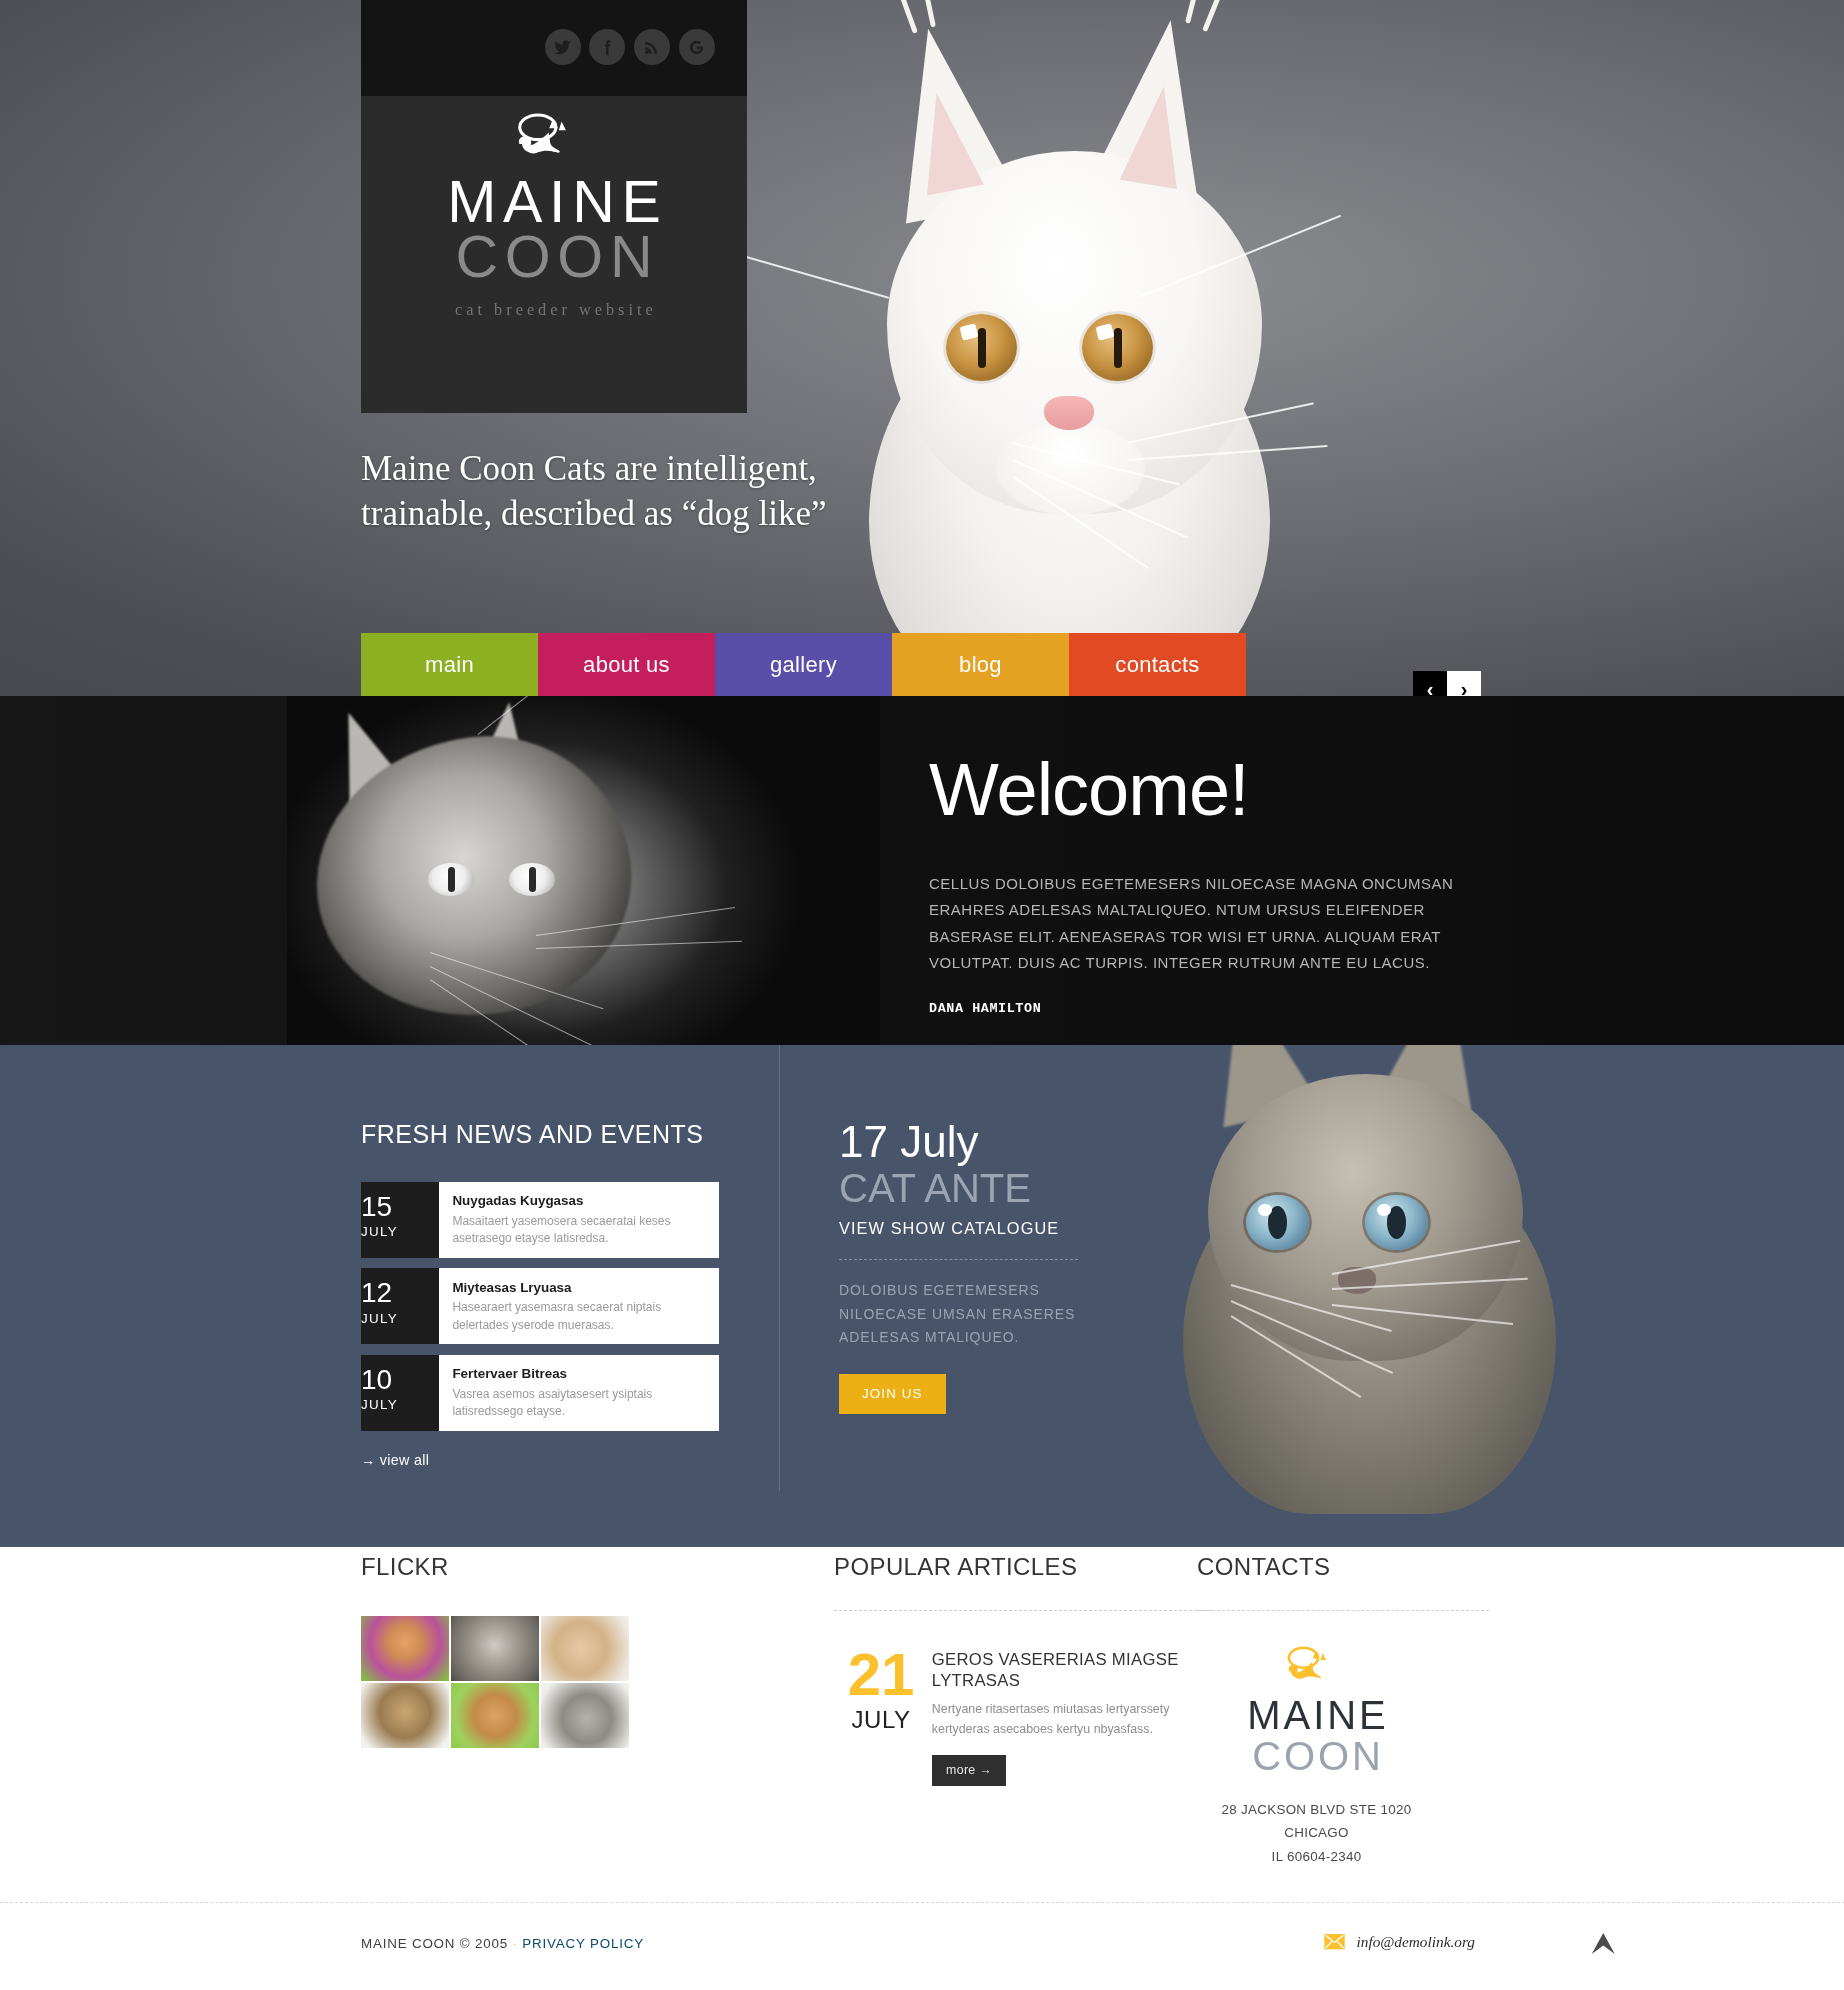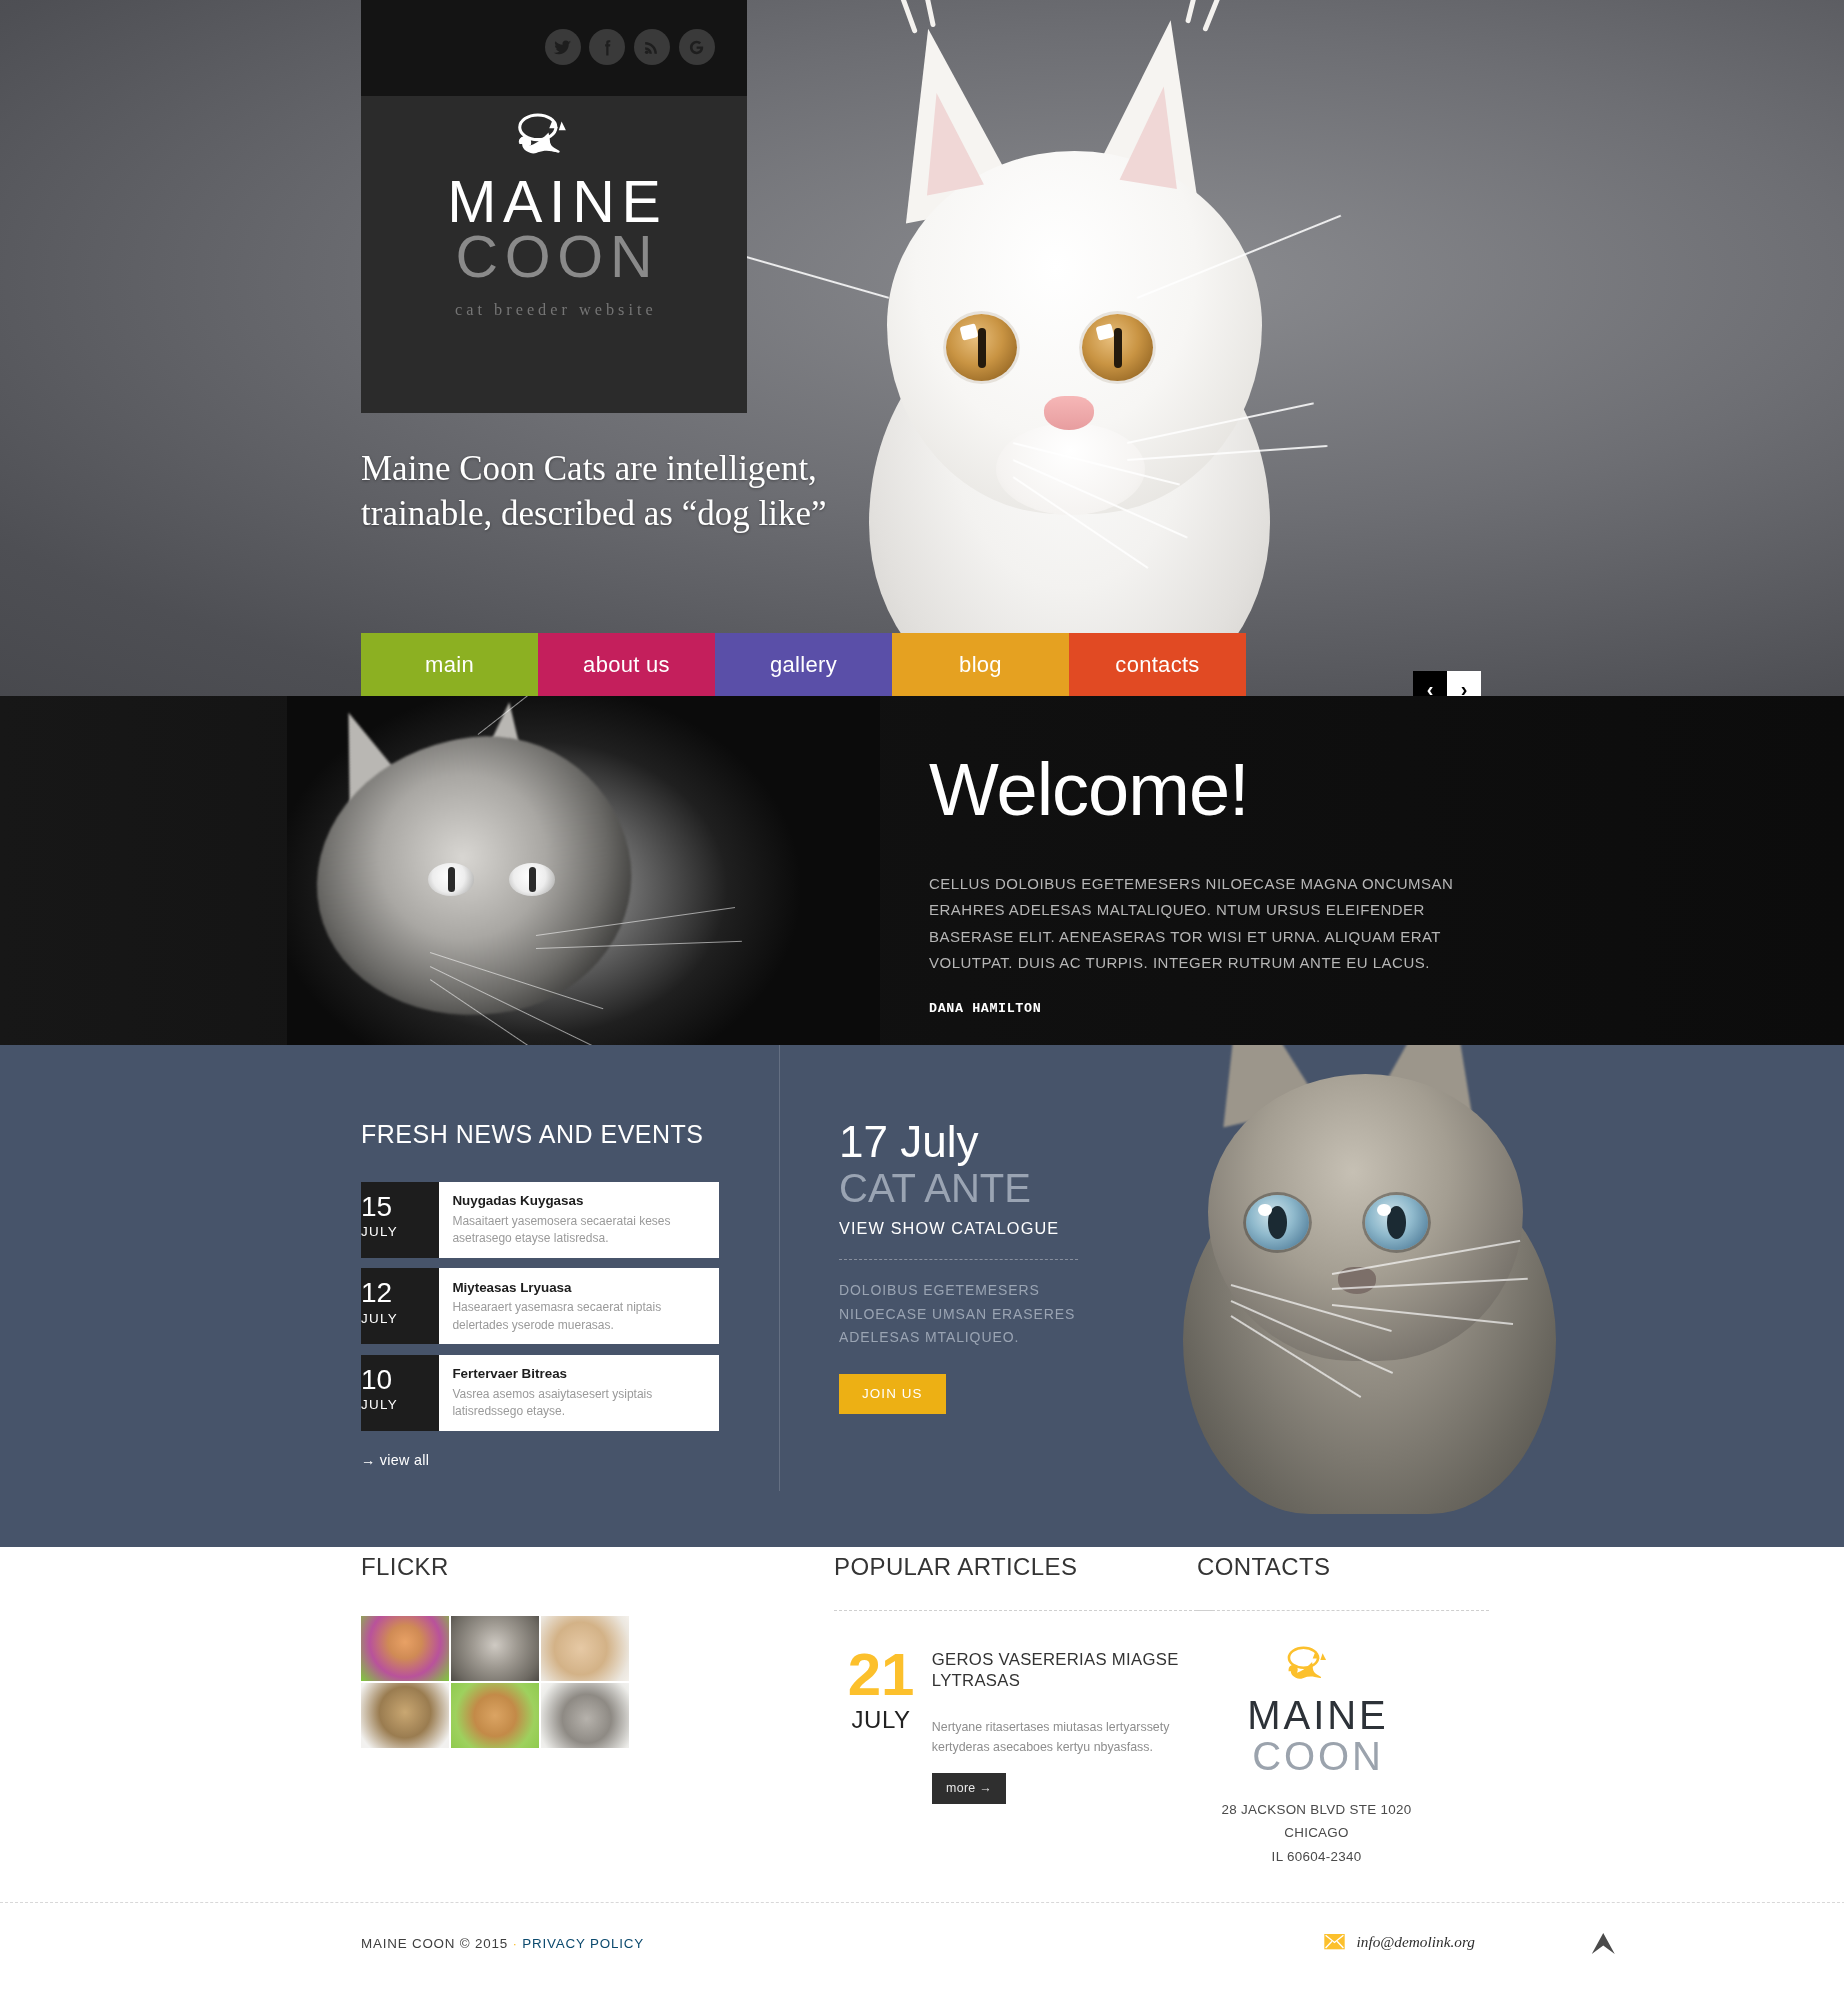--- a/index.html
+++ b/index.html
@@ -260,21 +260,21 @@
   .fl4 { background:radial-gradient(circle at 50% 45%, #c9a772 0%, #9a7c50 45%, #f2f1ef 88%); }
   .fl5 { background:radial-gradient(circle at 50% 50%, #dba463 0%, #c38a48 38%, #9ed15e 72%, #8fca4e 100%); }
   .fl6 { background:radial-gradient(circle at 52% 55%, #b6b2ac 0%, #8e8a84 42%, #ededea 85%, #f6f5f3 100%); }
 
   .art { display:flex; margin-top:38px; }
   .art-date { flex:0 0 94px; text-align:center; }
   .art-day { font-size:60px; line-height:.88; color:#fcc02c; font-weight:bold; }
   .art-mon { font-size:24px; color:#222; letter-spacing:0.5px; margin-top:3.8px; }
   .art-body { padding-left:3.8px; }
   .art-title { font-size:16.7px; color:#333; letter-spacing:0.3px; line-height:1.28; }
-  .art-desc { font-size:12.4px; color:#8e8e8e; line-height:1.6; margin-top:26px; }
+  .art-desc { font-size:12.4px; color:#8e8e8e; line-height:1.6; margin-top:8px; }
   .art-more {
     display:inline-block; margin-top:15.3px; background:#2f2f2f; color:#e9e9e9;
     font-size:12.4px; padding:8.6px 14.3px; text-decoration:none; letter-spacing:0.3px;
   }
 
   .ct-logo { margin-top:34px; text-align:center; width:239px; }
   .ct-cat { display:block; margin:0 auto 0; }
   .ct-main { font-size:40px; letter-spacing:2.9px; color:#2d3238; line-height:1; text-indent:2.9px; }
   .ct-sub { font-size:40px; letter-spacing:2.9px; color:#9ba3ad; line-height:1.05; text-indent:2.9px; }
   .ct-addr { margin-top:21px; font-size:13.4px; color:#4a4a4a; line-height:1.75; letter-spacing:0.3px; text-align:center; width:239px; }
@@ -539,21 +539,21 @@
         <div>28 JACKSON BLVD STE 1020</div>
         <div>CHICAGO</div>
         <div>IL 60604-2340</div>
       </div>
     </div>
   </div>
 
   <div class="bottombar">
     <div class="bb-line"></div>
     <div class="bb-left">
-      <span>MAINE COON © 2015</span>
+      <span>MAINE COON © 2005</span>
       <span class="dot">·</span>
       <a href="#">PRIVACY POLICY</a>
     </div>
     <div class="bb-mail">
       <svg class="bb-mail-ic" viewBox="0 0 24 18">
         <rect x="0" y="0" width="24" height="18" fill="#fcc02c"></rect>
         <path d="M1.5 1.5 L12 10 L22.5 1.5" fill="none" stroke="#ffffff" stroke-width="1.6"></path>
         <path d="M1.5 16.5 L9 8.5 M22.5 16.5 L15 8.5" fill="none" stroke="#ffffff" stroke-width="1.6"></path>
       </svg>
       <a href="#">info@demolink.org</a>

